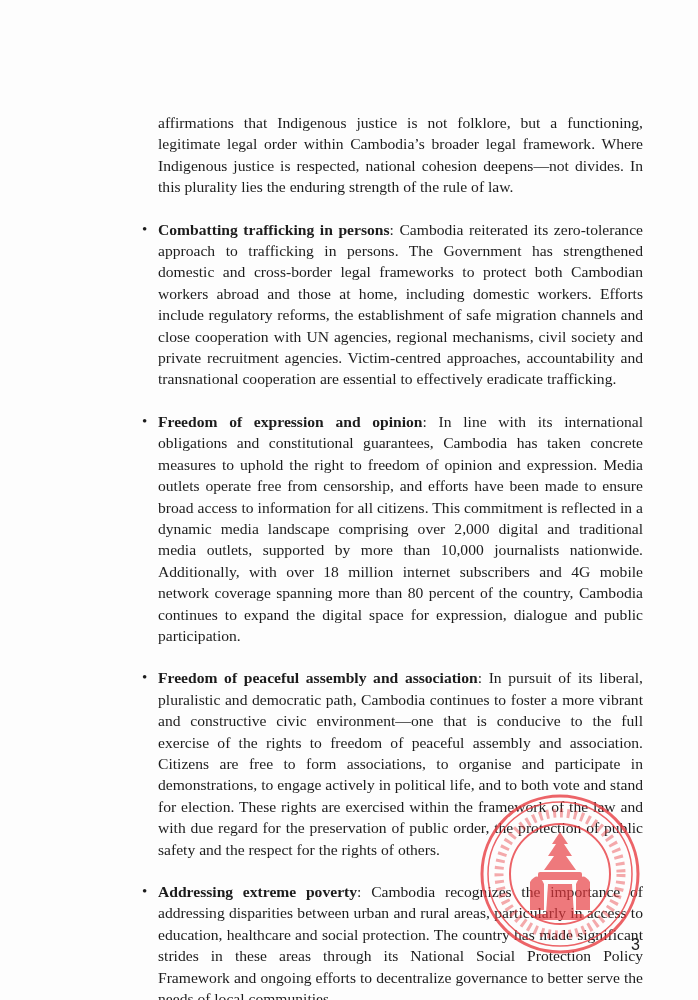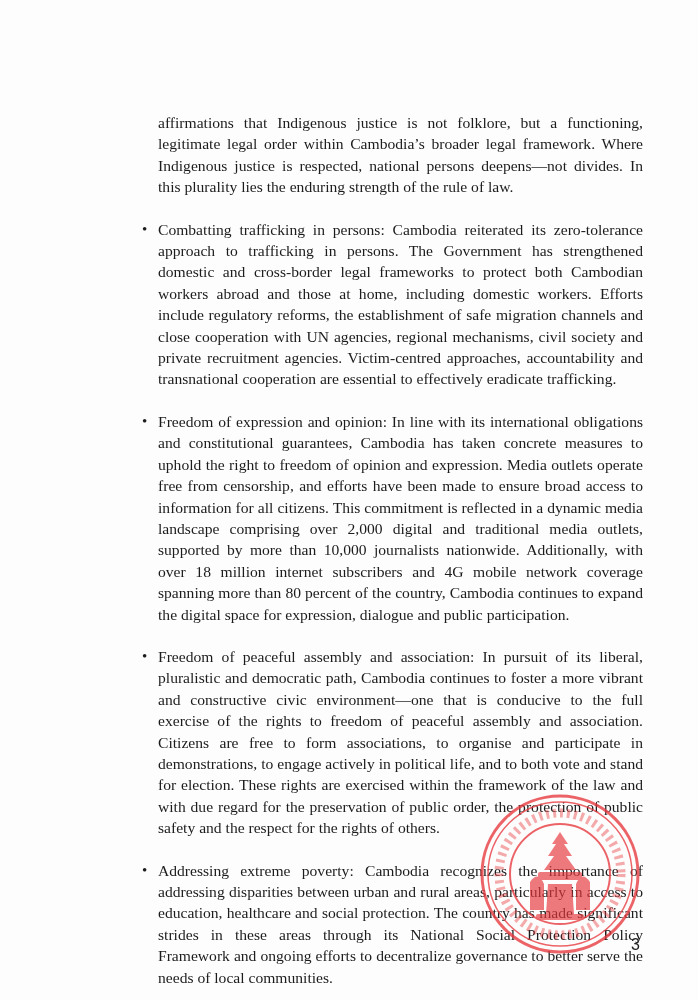--- a/index.html
+++ b/index.html
@@ -38,21 +38,21 @@
     position: relative;
     margin: 0 0 21px 0;
   }
   .bullet-dot {
     position: absolute;
     left: -16px;
     top: 0;
     font-size: 15px;
   }
   .bullet-title {
-    font-weight: normal;
+    font-weight: bold;
   }
   .page-number {
     position: absolute;
     right: 58px;
     top: 936px;
     font-family: "Liberation Sans", "DejaVu Sans", sans-serif;
     font-size: 16px;
     color: #222;
   }
   .stamp {
@@ -63,21 +63,21 @@
     height: 164px;
     opacity: 0.78;
     pointer-events: none;
   }
 </style>
 </head>
 <body>
 
 <div class="page">
   <div class="content">
-    <p class="para">affirmations that Indigenous justice is not folklore, but a functioning, legitimate legal order within Cambodia’s broader legal framework. Where Indigenous justice is respected, national persons deepens—not divides. In this plurality lies the enduring strength of the rule of law.</p>
+    <p class="para">affirmations that Indigenous justice is not folklore, but a functioning, legitimate legal order within Cambodia’s broader legal framework. Where Indigenous justice is respected, national cohesion deepens—not divides. In this plurality lies the enduring strength of the rule of law.</p>
 
     <div class="bullet-item">
       <span class="bullet-dot">•</span>
       <span class="bullet-title">Combatting trafficking in persons</span><span>: Cambodia reiterated its zero-tolerance approach to trafficking in persons. The Government has strengthened domestic and cross-border legal frameworks to protect both Cambodian workers abroad and those at home, including domestic workers. Efforts include regulatory reforms, the establishment of safe migration channels and close cooperation with UN agencies, regional mechanisms, civil society and private recruitment agencies. Victim-centred approaches, accountability and transnational cooperation are essential to effectively eradicate trafficking.</span>
     </div>
 
     <div class="bullet-item">
       <span class="bullet-dot">•</span>
       <span class="bullet-title">Freedom of expression and opinion</span><span>: In line with its international obligations and constitutional guarantees, Cambodia has taken concrete measures to uphold the right to freedom of opinion and expression. Media outlets operate free from censorship, and efforts have been made to ensure broad access to information for all citizens. This commitment is reflected in a dynamic media landscape comprising over 2,000 digital and traditional media outlets, supported by more than 10,000 journalists nationwide. Additionally, with over 18 million internet subscribers and 4G mobile network coverage spanning more than 80 percent of the country, Cambodia continues to expand the digital space for expression, dialogue and public participation.</span>
     </div>

